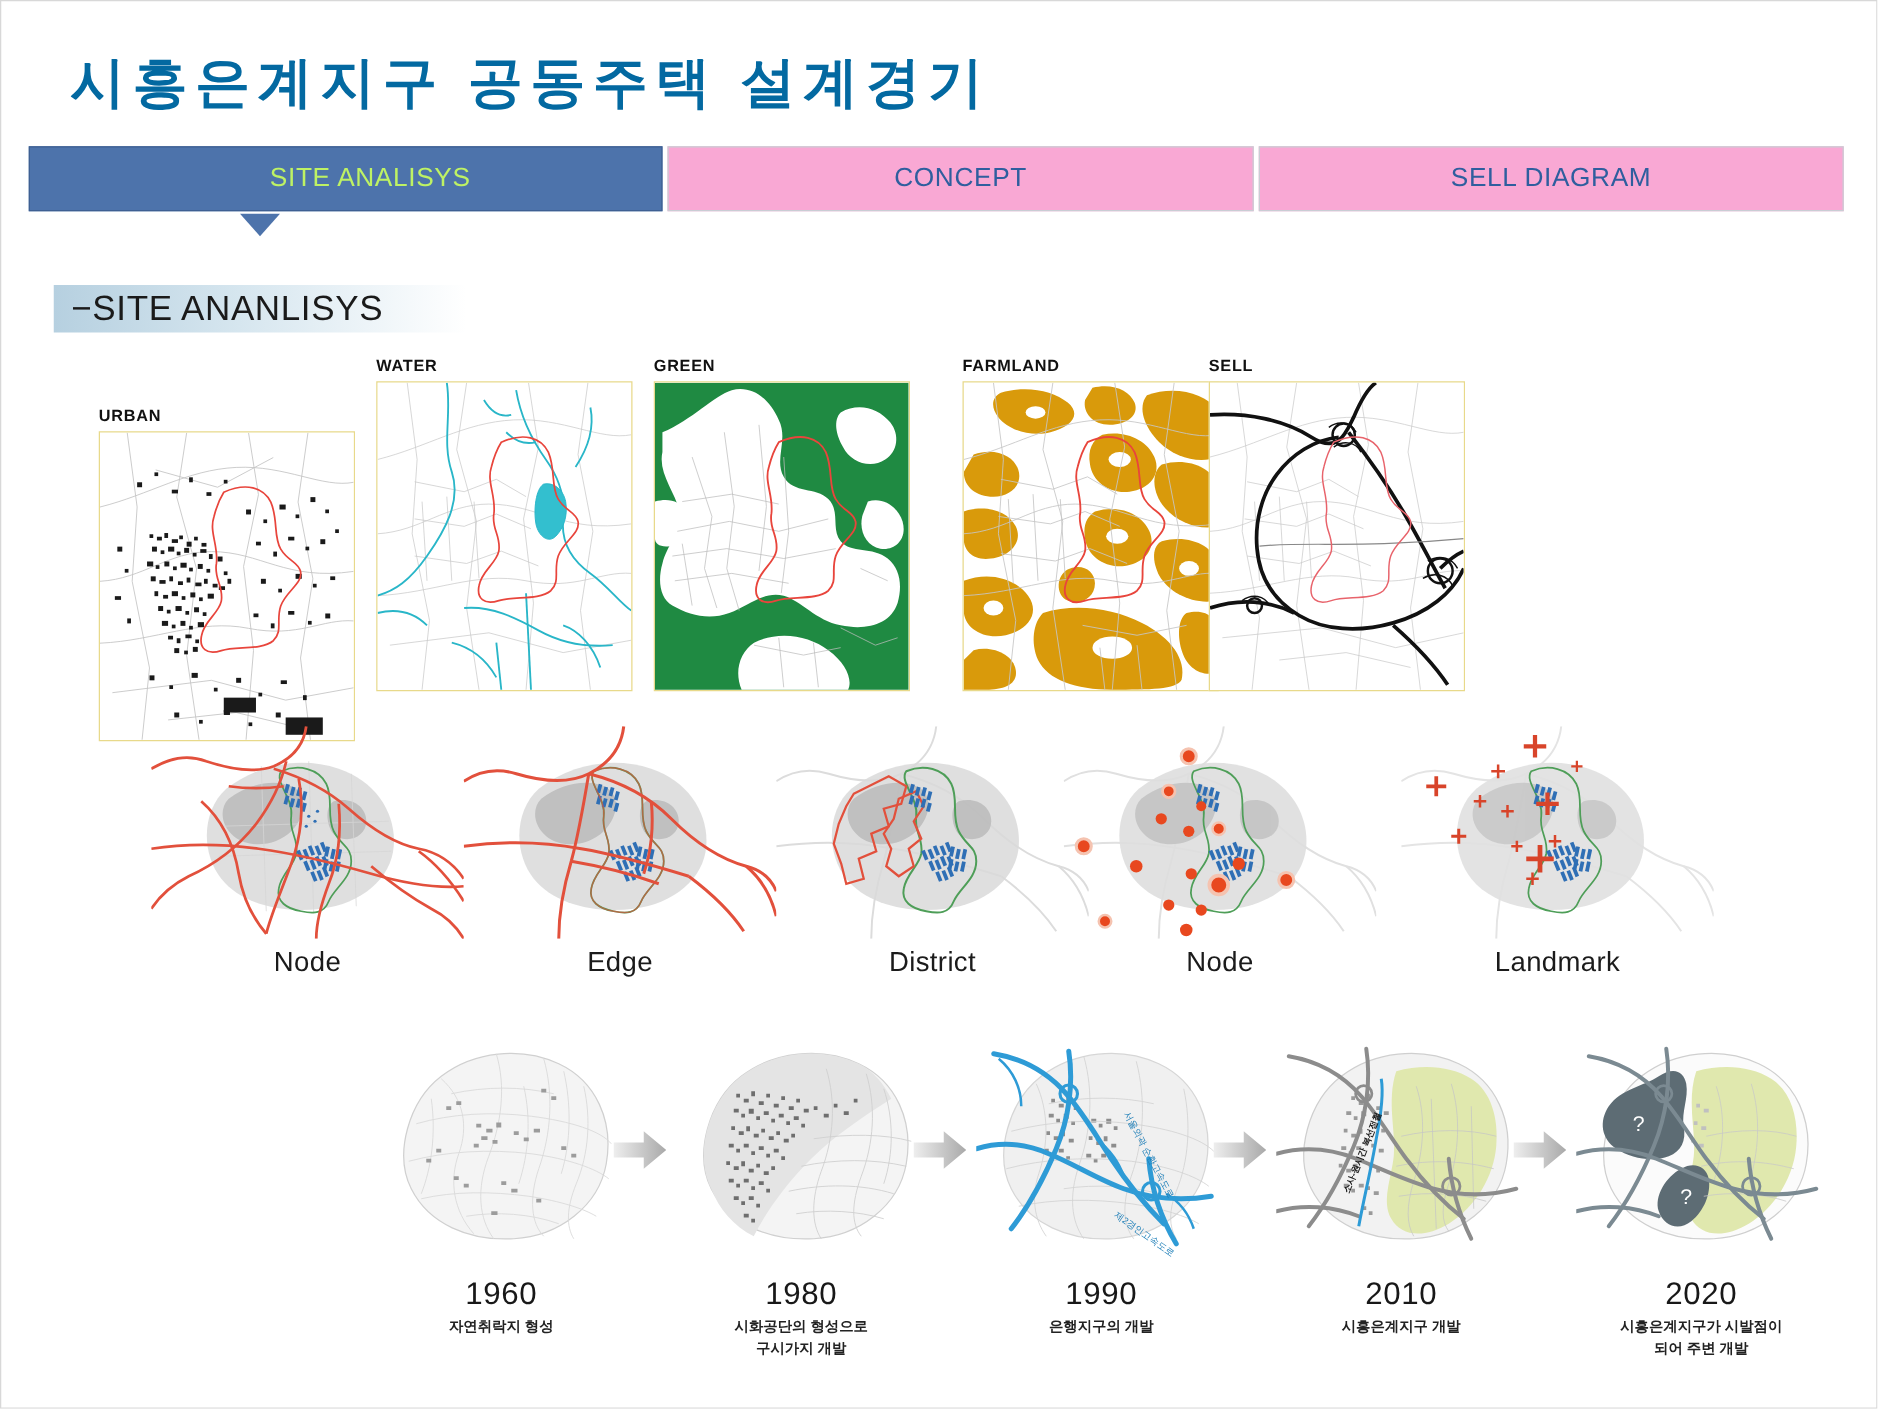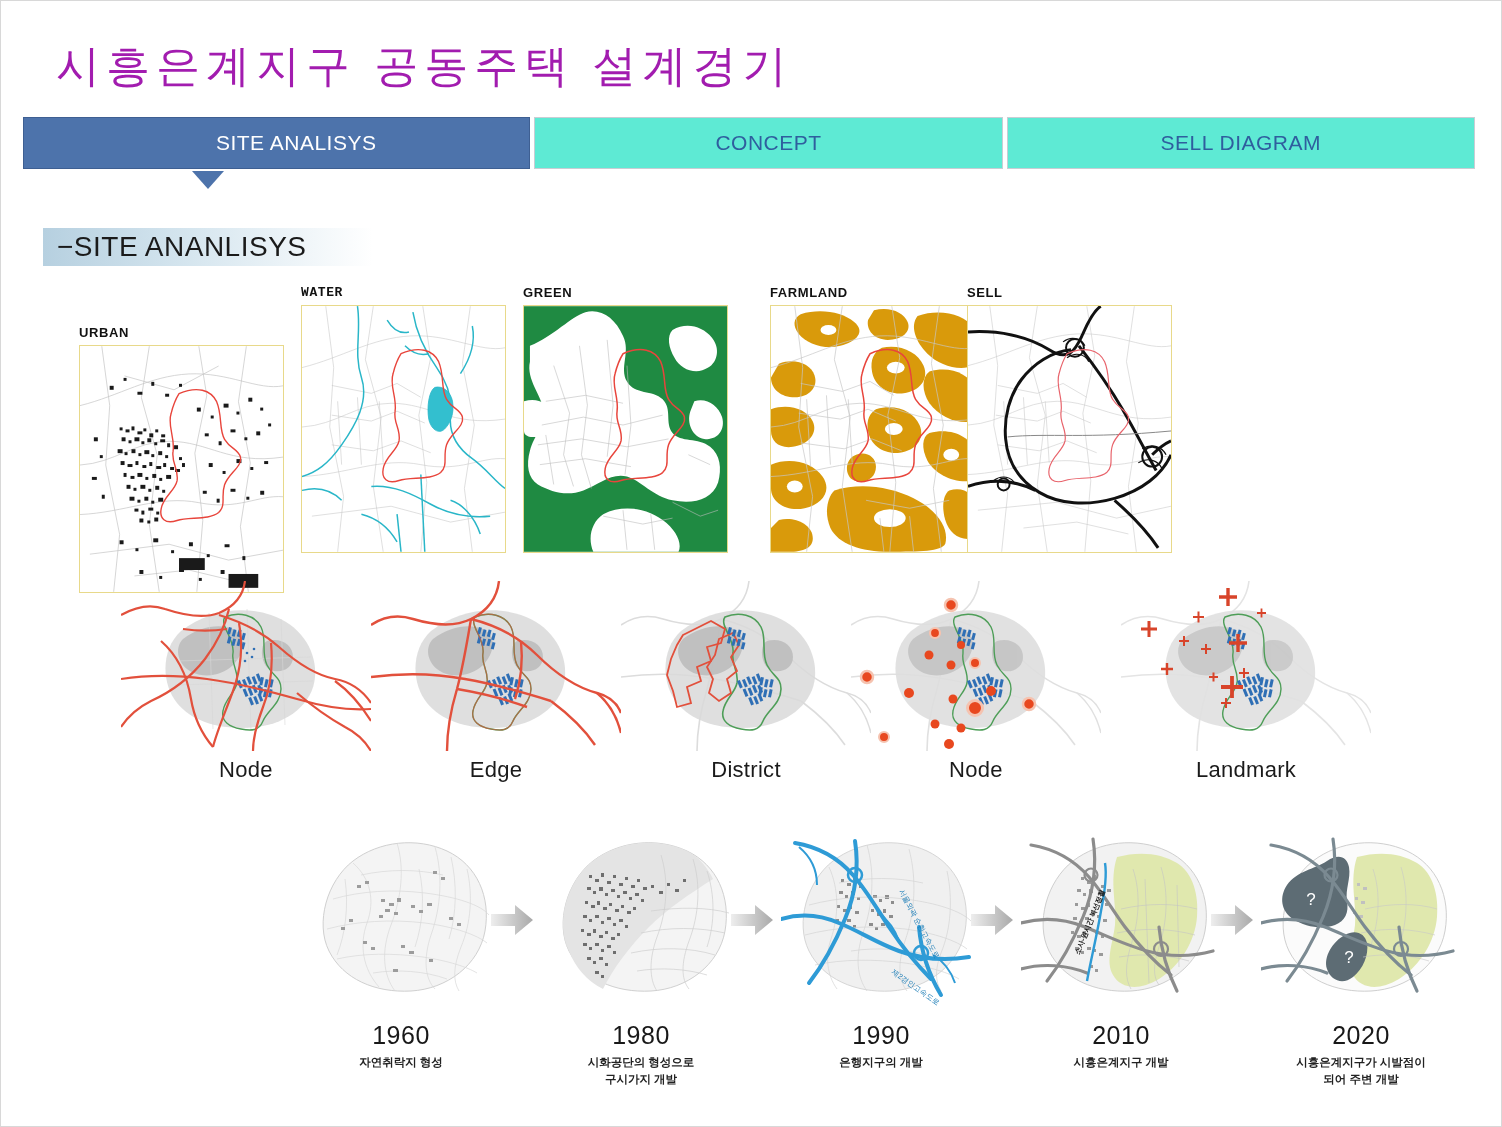--- a/index.html
+++ b/index.html
@@ -13,44 +13,44 @@
     position:absolute;left:0;top:0;width:1502px;height:1127px;
     background:#ffffff;
     border:1px solid #d8d8d8;
     box-sizing:border-box;
   }
 
   
   .title{
     position:absolute;left:55px;top:36px;
     font-size:44px;letter-spacing:6px;
-    color:#a21caf;
-    font-weight:400;
+    color:#0369a1;
+    font-weight:700;
     white-space:nowrap;
   }
 
   
   .tabbar{
     position:absolute;left:22px;top:116px;
     width:1452px;height:52px;
     display:flex;gap:4px;
   }
   .tab{
     flex:1 1 0;
     border:1px solid #c9cdd4;
-    background:#5eead4;
+    background:#f9a8d4;
     display:flex;align-items:center;justify-content:center;
     font-size:21px;color:#2f5e9e;
     box-sizing:border-box;
     letter-spacing:.5px;
   }
   .tab.active{
     background:#4d73ab;
     border-color:#3e5f92;
-    color:#ffffff;
+    color:#bef264;
     padding-left:39px;
   }
   .tab-caret{
     position:absolute;left:191px;top:170px;
     width:0;height:0;
     border-left:16px solid transparent;
     border-right:16px solid transparent;
     border-top:18px solid #4d73ab;
   }
 
@@ -280,21 +280,21 @@
             </g>
           </g>
           <path d="M100 48 C118 40 132 44 138 56 C144 70 140 84 146 94 C152 104 160 104 162 112
                    C164 122 150 128 146 140 C142 152 148 160 140 168 C130 176 110 172 98 176
                    C86 180 80 174 82 164 C84 152 96 146 98 136 C100 124 92 118 94 106
                    C96 92 88 80 92 68 C95 56 100 48 100 48 Z" fill="none" stroke="#e8453c" stroke-width="1.4"></path>
         </svg>
       </div>
     </div>
 
-    <div class="map-cell" style="left:222px;font-family:Liberation Mono, monospace;">
+    <div class="map-cell" style="left:222px;">
       <div class="map-label">WATER</div>
       <div class="map-frame">
         <svg viewBox="0 0 205 248">
           <rect width="205" height="248" fill="#fff"></rect>
           <g stroke="#c9c9c9" stroke-width="0.6" fill="none">
             <path d="M0 62 C40 52 70 32 110 30 C150 28 180 47 205 42"></path>
             <path d="M0 122 C35 120 55 98 90 98 C130 98 150 122 205 114"></path>
             <path d="M0 172 C45 170 80 152 120 160 C160 168 180 152 205 154"></path>
             <path d="M24 0 L32 62 L28 122 L42 192 L36 248"></path>
             <path d="M72 0 L64 54 L80 112 L72 182 L82 248"></path>

